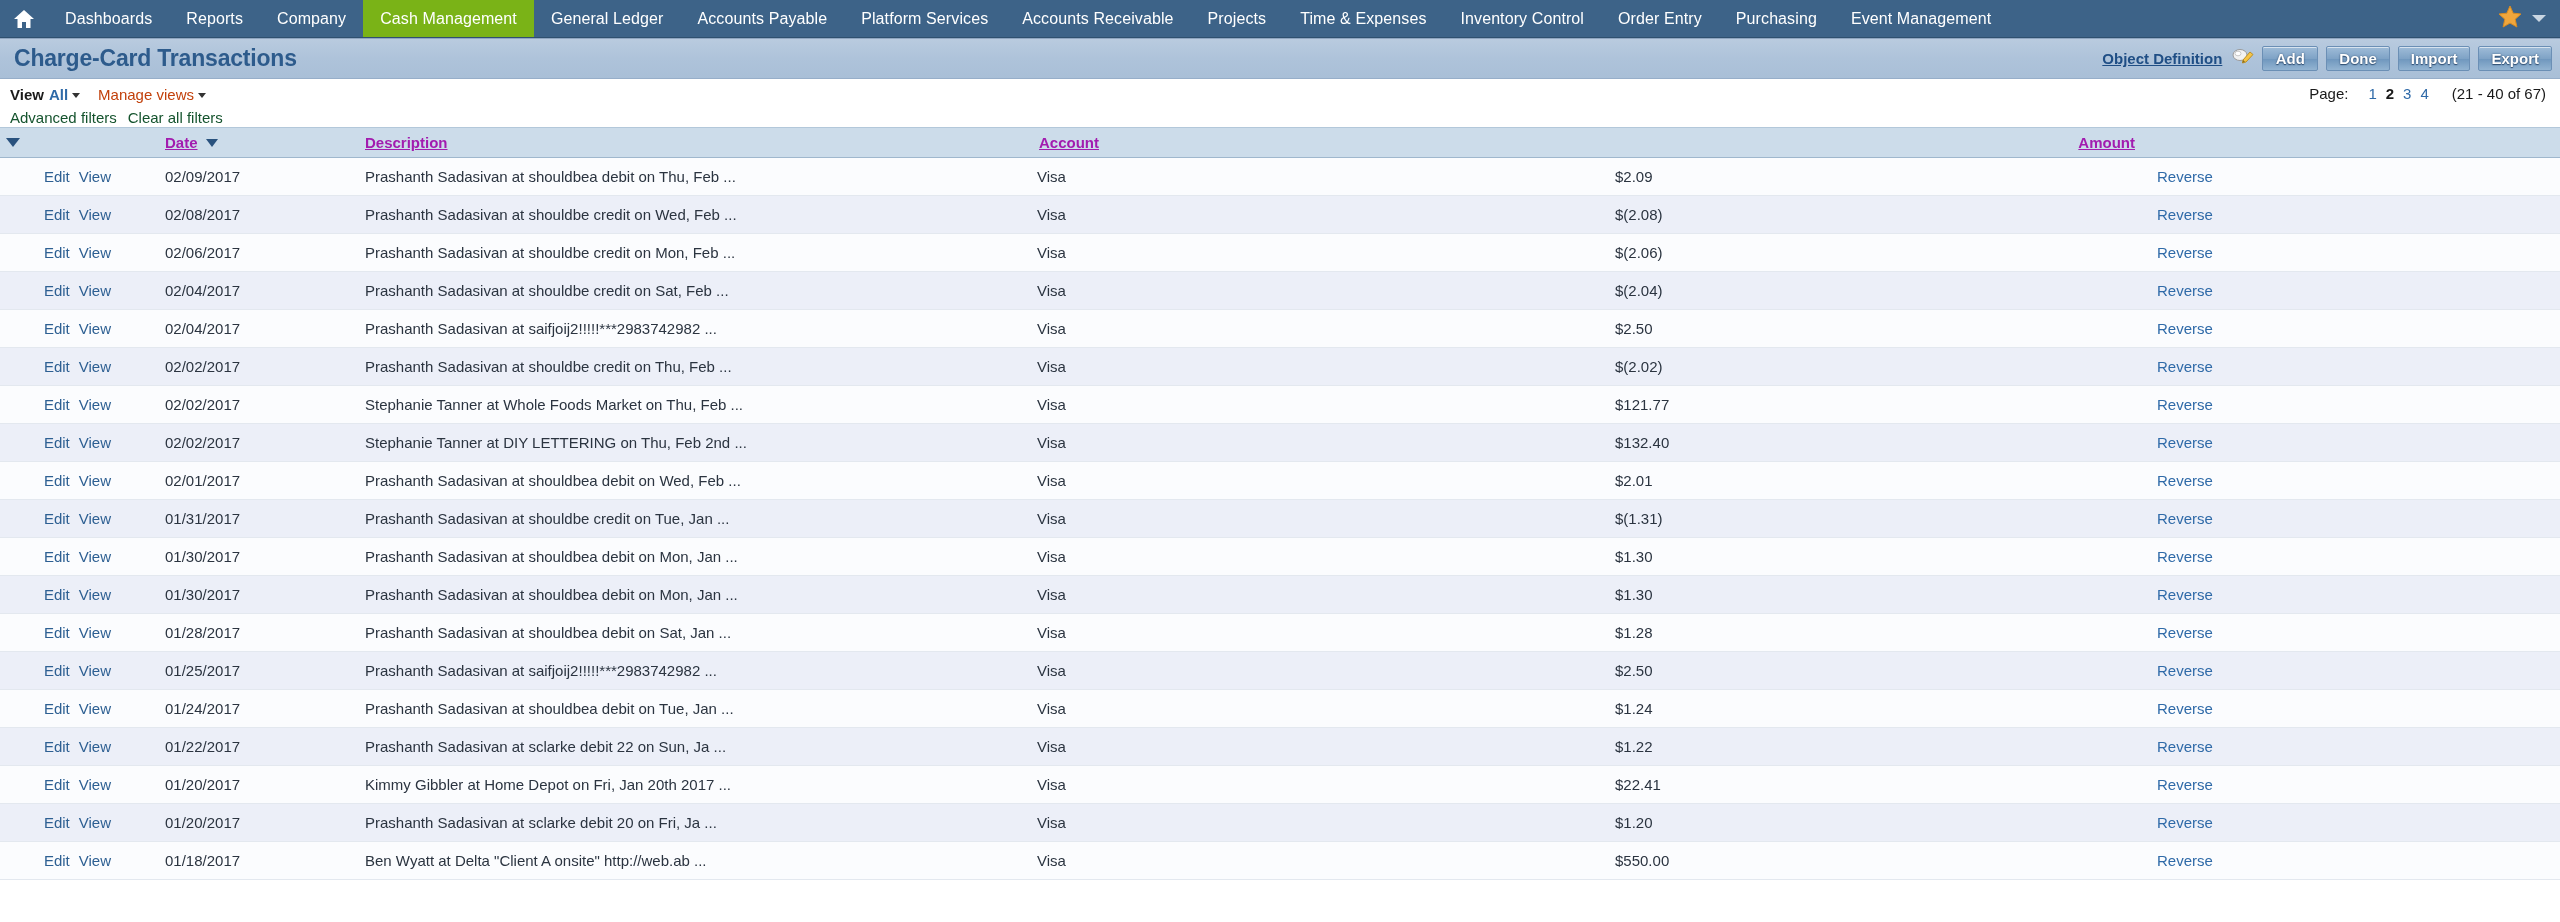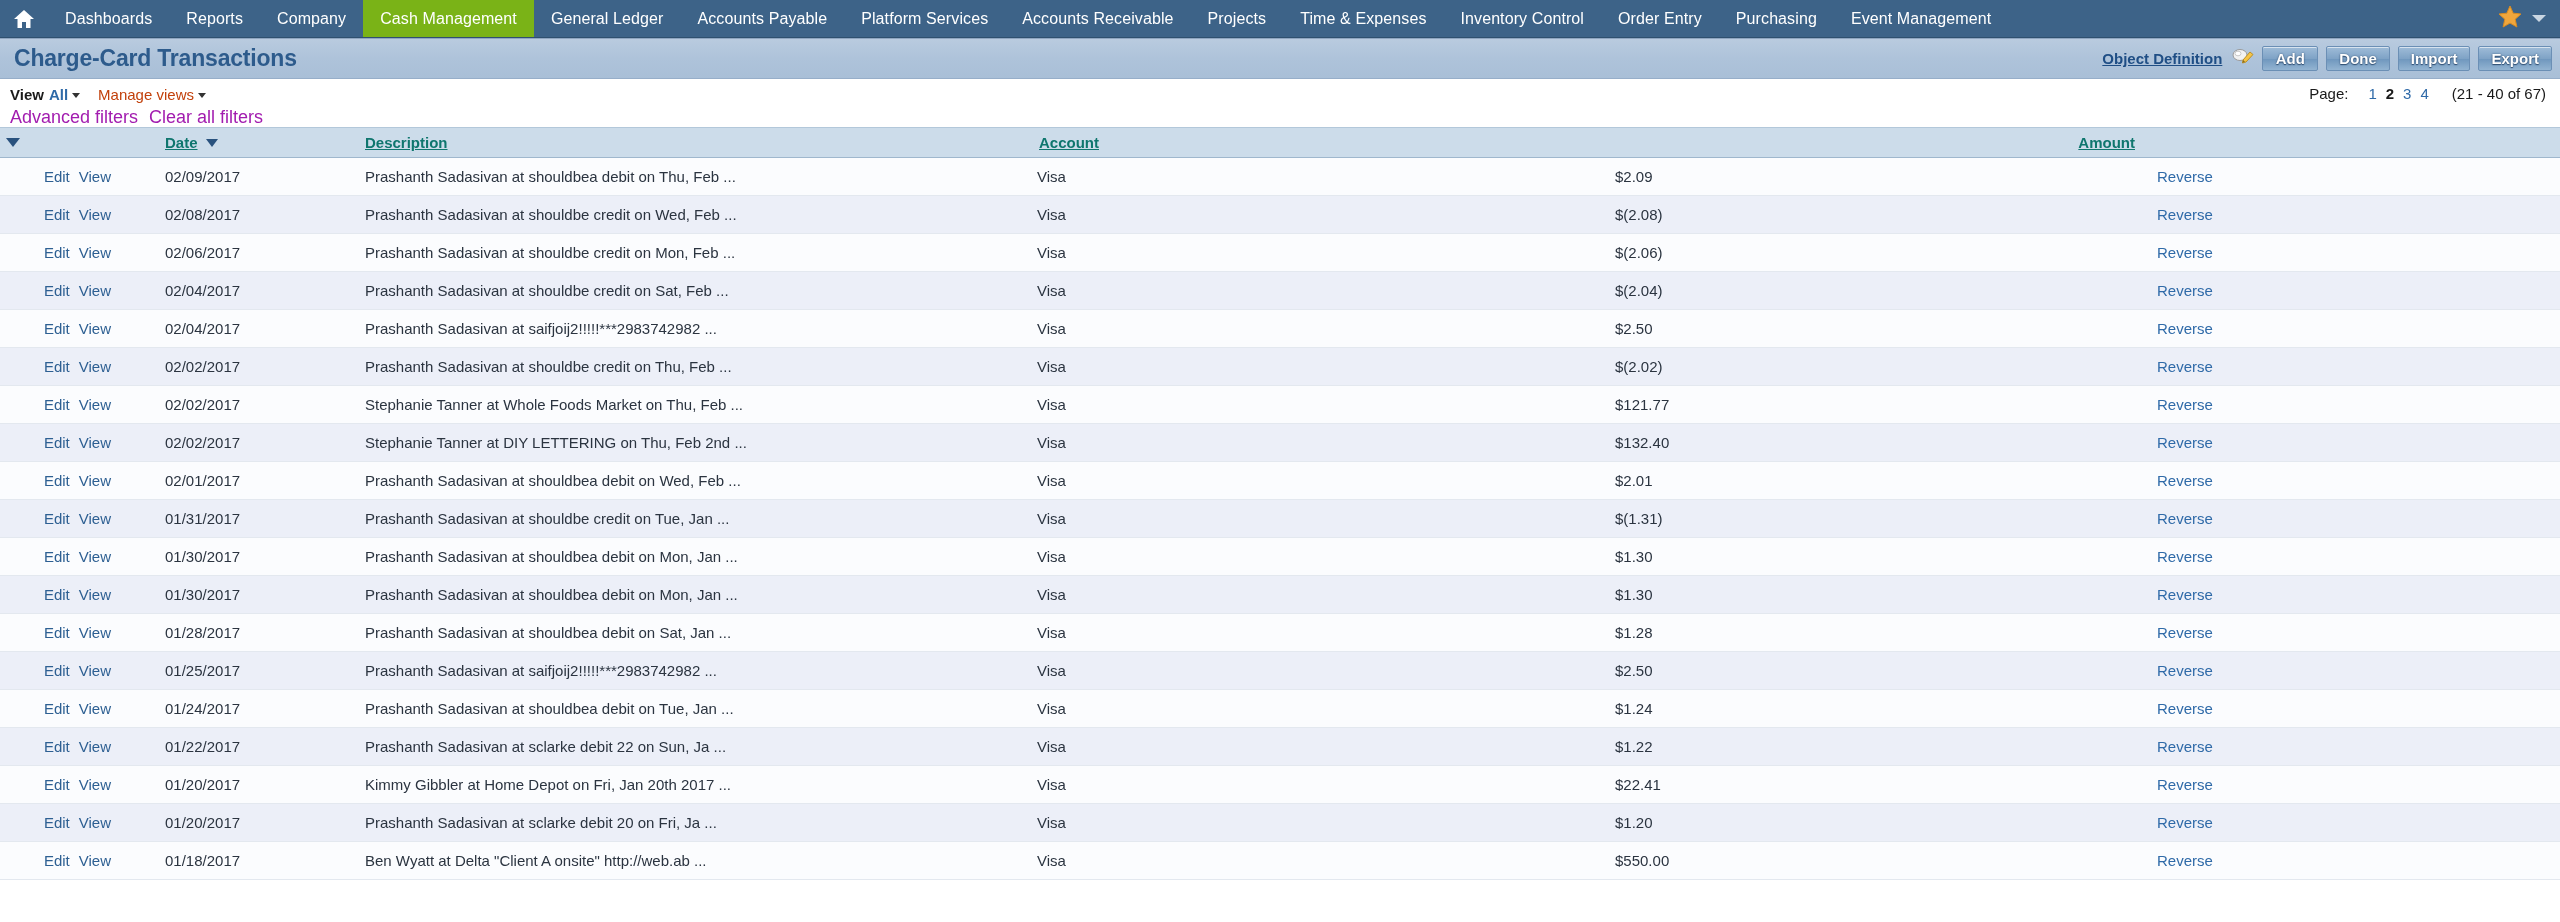--- a/index.html
+++ b/index.html
@@ -118,21 +118,21 @@
   .caret-sm {
     display: inline-block;
     width: 0; height: 0;
     border-left: 4px solid transparent;
     border-right: 4px solid transparent;
     border-top: 5px solid #333;
     margin-left: 4px;
     vertical-align: middle;
   }
   .manage-views { font-size: 15px; color: #c2410c; cursor: pointer; }
-  .filter-link { font-size: 18px; color: #a21caf; cursor: pointer; }
+  .filter-link { font-size: 15px; color: #14532d; cursor: pointer; }
 
   .pager {
     position: absolute;
     right: 14px; top: 6px;
     font-size: 15px;
     color: #1a1a1a;
     display: flex; align-items: center; gap: 20px;
     white-space: nowrap;
   }
   .pager-label { color:#1a1a1a; }
@@ -150,21 +150,21 @@
     height: 30px;
     font-size: 15px;
     font-weight: bold;
     color: #1f4e85;
     text-align: left;
     padding: 0 0 0 0;
     vertical-align: middle;
   }
   .th-inner { display:flex; align-items:center; }
   .th-link {
-    color: #0f766e; text-decoration: underline; cursor: pointer;
+    color: #a21caf; text-decoration: underline; cursor: pointer;
     font-weight: bold; font-size: 15px;
   }
   .th-sort-caret {
     display:inline-block;
     width:0;height:0;
     border-left: 6px solid transparent;
     border-right: 6px solid transparent;
     border-top: 8px solid #29527e;
     margin-left: 8px;
   }

